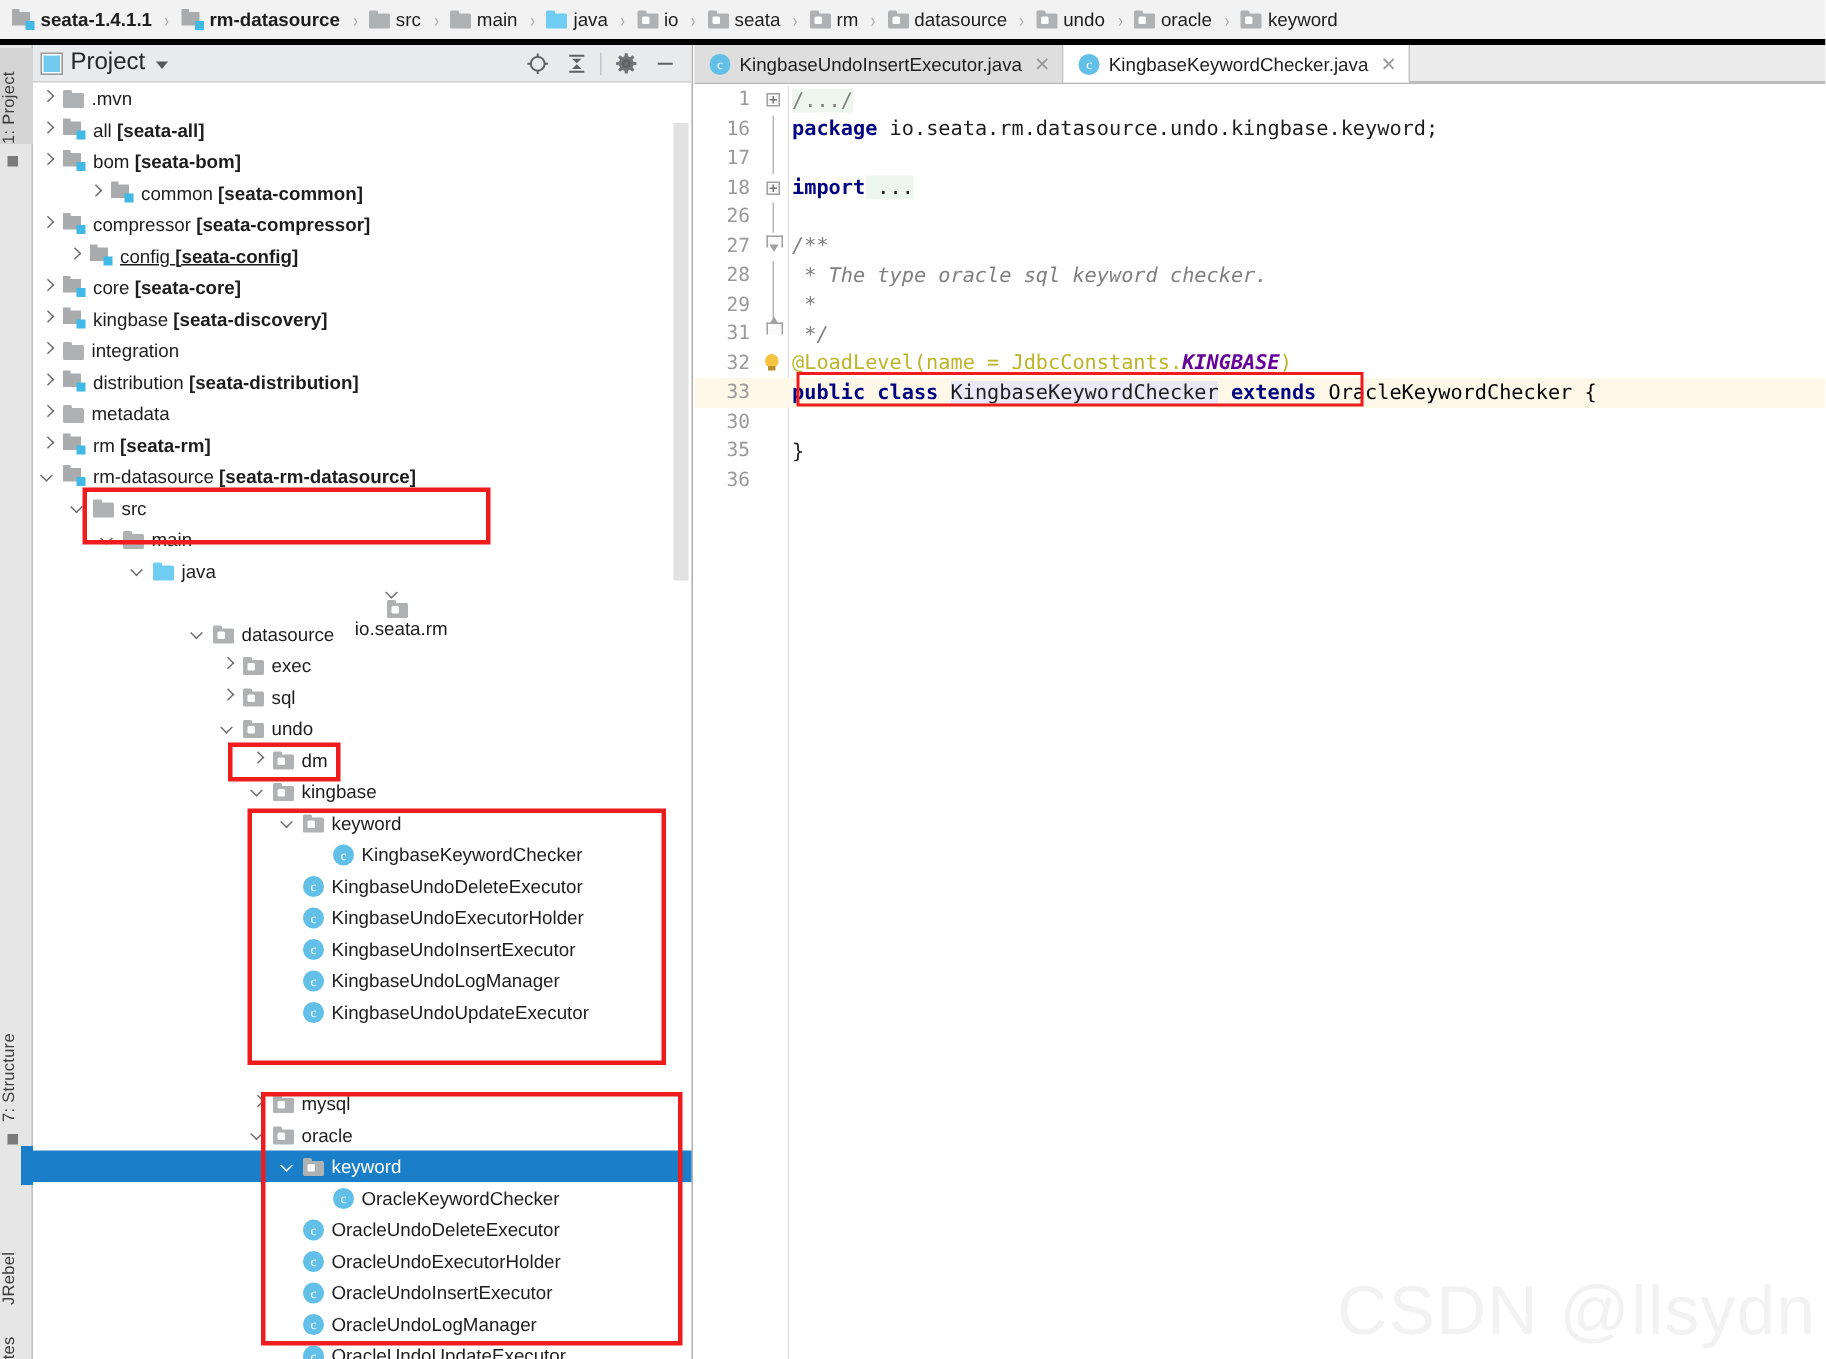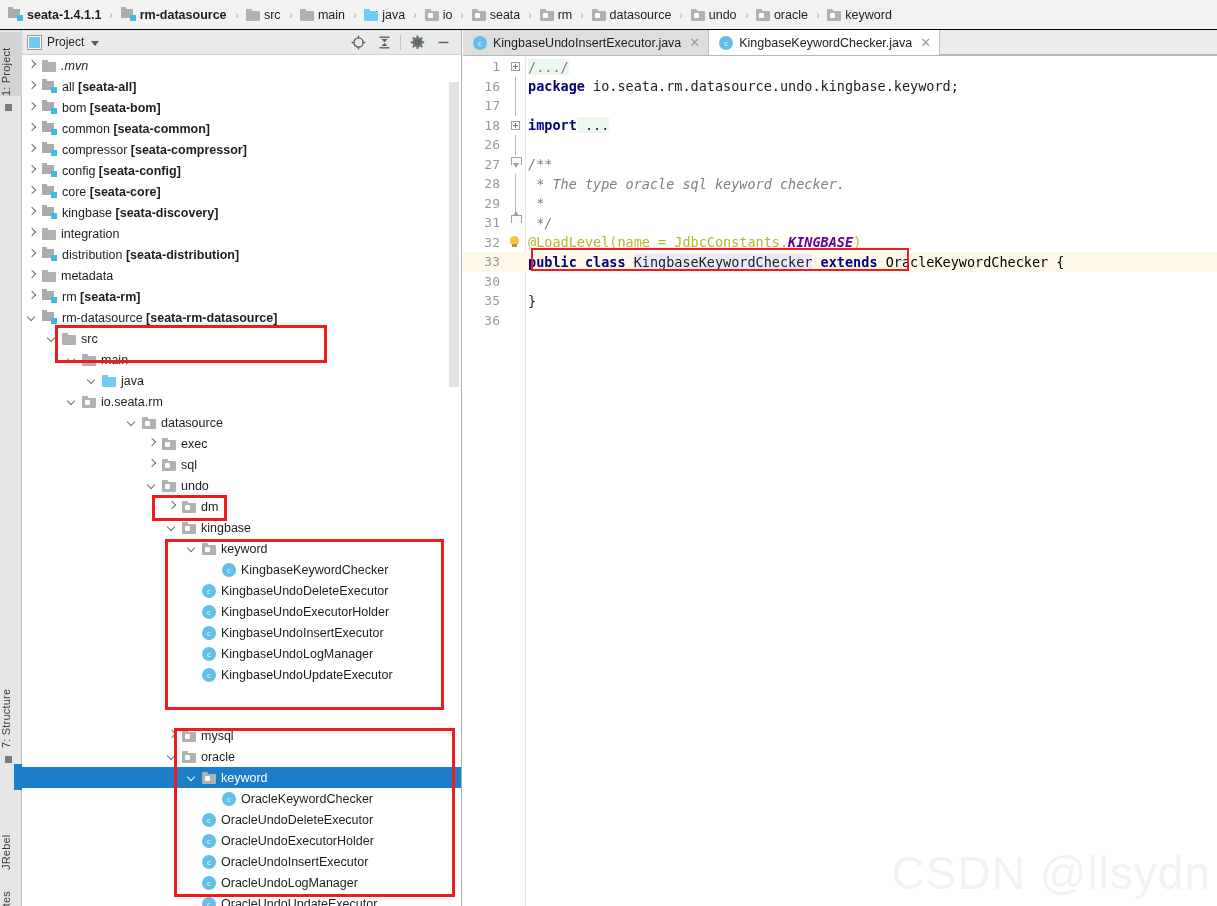--- a/index.html
+++ b/index.html
@@ -11,21 +11,21 @@
     font-family: "Liberation Sans", sans-serif;
     font-size: 12px;
     color: #1d1d1d;
   }
   #app { position: relative; width: 1217px; height: 906px; }
 
   
   #breadcrumb {
     position: absolute; left: 0; top: 0; width: 1217px; height: 30px;
     background: #f2f2f2;
-    border-bottom: 1px solid #000000;
+    border-bottom: 4px solid #000000;
     display: flex; align-items: center;
     padding-left: 6px;
     white-space: nowrap;
     overflow: hidden;
   }
   .crumb { display: flex; align-items: center; height: 30px; padding: 0 2px 0 2px; }
   .crumb .clabel { font-size: 12.5px; color: #1d1d1d; margin-left: 4px; }
   .crumb.bold .clabel { font-weight: bold; }
   .crumb-sep {
     color: #a8a8a8; font-size: 13px; padding: 0 5px 0 6px;
@@ -110,21 +110,21 @@
     position: absolute; left: 0; top: 0; width: 440px; height: 25px;
     background: #e9eaec; border-bottom: 1px solid #cfd0d2;
     display: flex; align-items: center;
   }
   #project-title-wrap { display: flex; align-items: center; padding-left: 6px; }
   .proj-icon {
     width: 13px; height: 13px; background: #71cbee;
     border: 1px solid #ffffff; outline: 1px solid #9a9a9a;
     margin-right: 6px;
   }
-  #project-title { font-size: 12px; color: #262626; }
+  #project-title { font-size: 16px; color: #262626; }
   .caret-dn {
     width: 0; height: 0; margin-left: 7px; margin-top: 2px;
     border-left: 4px solid transparent; border-right: 4px solid transparent;
     border-top: 5px solid #55575a;
   }
   #project-tools {
     margin-left: auto; display: flex; align-items: center; padding-right: 6px;
   }
   .ptool { width: 26px; height: 22px; display: flex; align-items: center; justify-content: center; }
   .ptool svg { display: block; }
@@ -437,21 +437,21 @@
         </div>
         <div class="ptool">
           <svg width="15" height="15" viewBox="0 0 15 15">
             <line x1="2.5" y1="7.5" x2="12.5" y2="7.5" stroke="#5c5f61" stroke-width="1.4"></line>
           </svg>
         </div>
       </div>
     </div>
 
     <div id="tree">
-        <div class="row" style="padding-left: 6px; font-style: italic;">
+        <div class="row" style="padding-left: 6px;">
           <span class="arrow right"></span>
           <span class="ic ic-folder">
             <span class="body"></span>
             <span class="tab"></span>
           </span>
           <span class="rlabel"><span>.mvn</span></span>
         </div>
         <div class="row" style="padding-left: 6px;">
           <span class="arrow right"></span>
           <span class="ic ic-mod">
@@ -463,39 +463,39 @@
         </div>
         <div class="row" style="padding-left: 6px;">
           <span class="arrow right"></span>
           <span class="ic ic-mod">
             <span class="body"></span>
             <span class="tab"></span>
             <span class="sq"></span>
           </span>
           <span class="rlabel"><span>bom </span><b>[seata-bom]</b></span>
         </div>
-        <div class="row" style="padding-left: 6px;">
+        <div class="row" style="padding-left: 6px; margin-left: 32px;">
           <span class="arrow right"></span>
           <span class="ic ic-mod">
             <span class="body"></span>
             <span class="tab"></span>
             <span class="sq"></span>
           </span>
           <span class="rlabel"><span>common </span><b>[seata-common]</b></span>
         </div>
         <div class="row" style="padding-left: 6px;">
           <span class="arrow right"></span>
           <span class="ic ic-mod">
             <span class="body"></span>
             <span class="tab"></span>
             <span class="sq"></span>
           </span>
           <span class="rlabel"><span>compressor </span><b>[seata-compressor]</b></span>
         </div>
-        <div class="row" style="padding-left: 6px;">
+        <div class="row" style="padding-left: 24px; text-decoration: underline;">
           <span class="arrow right"></span>
           <span class="ic ic-mod">
             <span class="body"></span>
             <span class="tab"></span>
             <span class="sq"></span>
           </span>
           <span class="rlabel"><span>config </span><b>[seata-config]</b></span>
         </div>
         <div class="row" style="padding-left: 6px;">
           <span class="arrow right"></span>
@@ -575,21 +575,21 @@
           <span class="rlabel"><span>main</span></span>
         </div>
         <div class="row" style="padding-left: 66px;">
           <span class="arrow down"></span>
           <span class="ic ic-folder blue">
             <span class="body"></span>
             <span class="tab"></span>
           </span>
           <span class="rlabel"><span>java</span></span>
         </div>
-        <div class="row" style="padding-left: 46px;">
+        <div class="row" style="padding-left: 46px; flex-direction: column;">
           <span class="arrow down"></span>
           <span class="ic ic-pkg">
             <span class="body"></span>
             <span class="tab"></span>
             <span class="in"></span>
           </span>
           <span class="rlabel"><span>io.seata.rm</span></span>
         </div>
         <div class="row" style="padding-left: 106px;">
           <span class="arrow down"></span>

